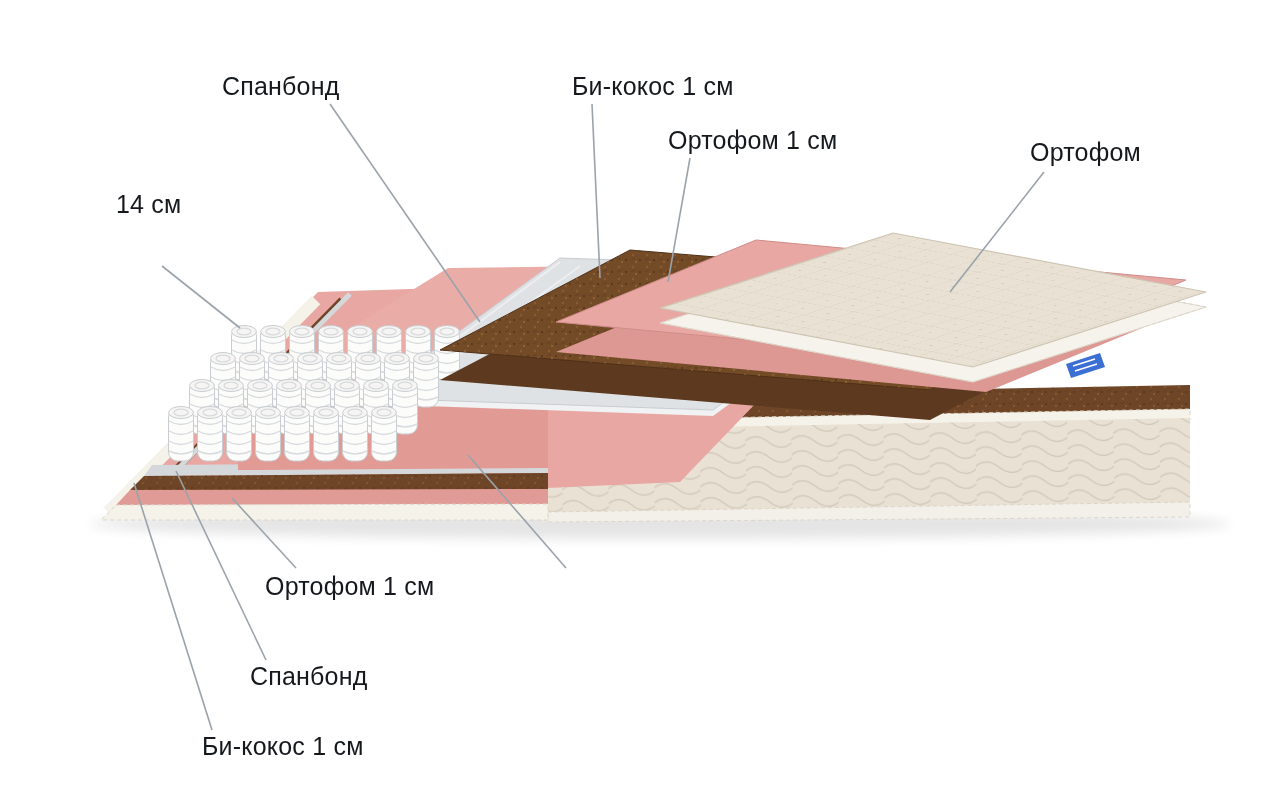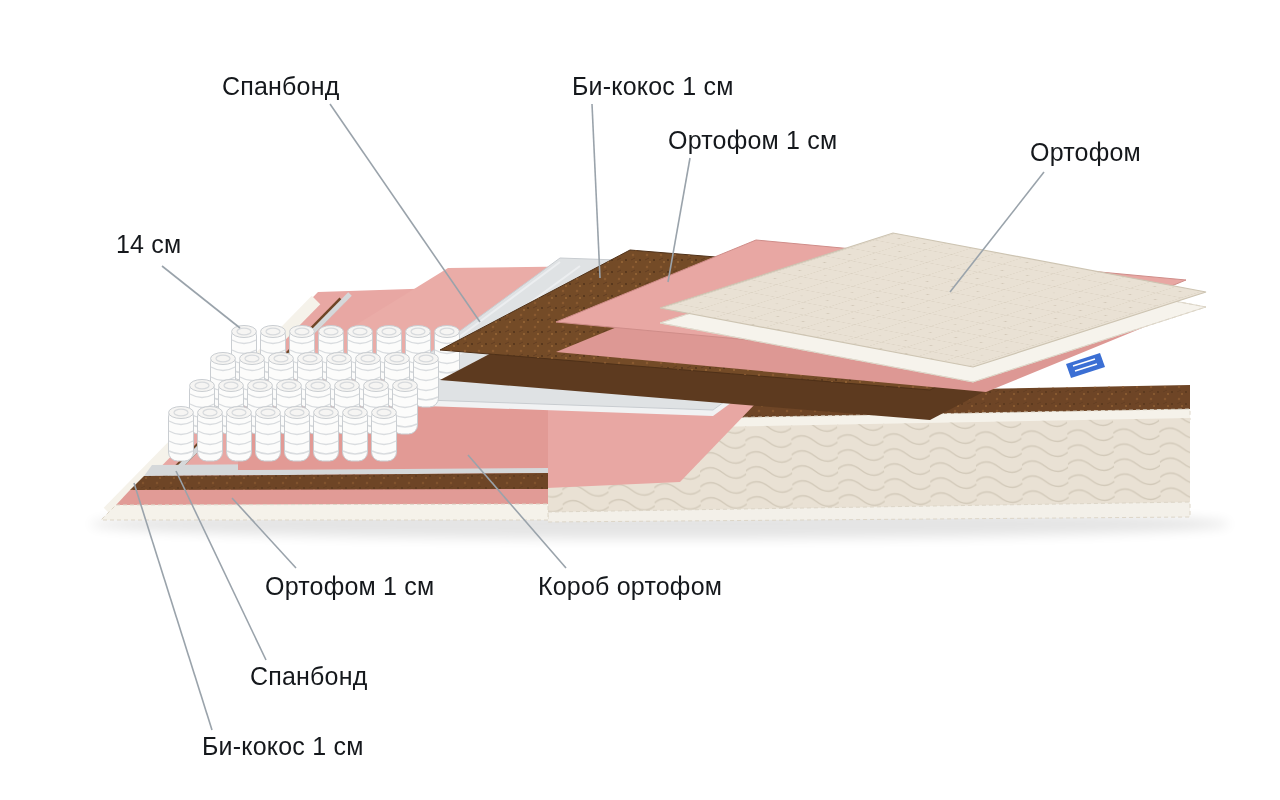--- a/index.html
+++ b/index.html
@@ -12,21 +12,21 @@
   }
   #scene{position:absolute;left:0;top:0;}
   .label{
     position:absolute;
     font-size:25px;
     color:#15181c;
     letter-spacing:.2px;
     white-space:nowrap;
     line-height:28px;
   }
-  .label .indent{padding-left:16px;margin-top:40px;}
+  .label .indent{padding-left:16px;}
 </style>
 </head>
 <body>
 
 <div id="stage">
 
 <svg id="scene" width="1280" height="800" viewBox="0 0 1280 800">
   <defs>
     <filter id="soft" x="-30%" y="-30%" width="160%" height="160%">
       <feGaussianBlur stdDeviation="6"></feGaussianBlur>
@@ -172,17 +172,16 @@
 <div class="label" style="left:222px;top:72px">Спанбонд</div>
 <div class="label" style="left:572px;top:72px">Би-кокос 1 см</div>
 <div class="label" style="left:668px;top:126px">Ортофом 1 см</div>
 <div class="label" style="left:1030px;top:138px">Ортофом</div>
 
 <div class="label" style="left:100px;top:190px">
   <div class="indent">14 см</div>
 </div>
 
 <div class="label" style="left:265px;top:572px">Ортофом 1 см</div>
-<div class="label" style="left:538px;top:572px">Короб ортофом</div>
 <div class="label" style="left:250px;top:662px">Спанбонд</div>
 <div class="label" style="left:202px;top:732px">Би-кокос 1 см</div>
 
 </div>
 
 </body></html>

